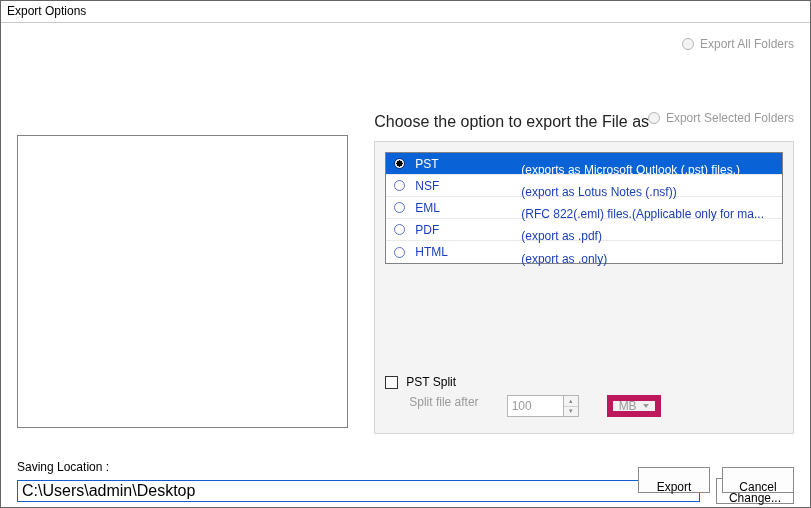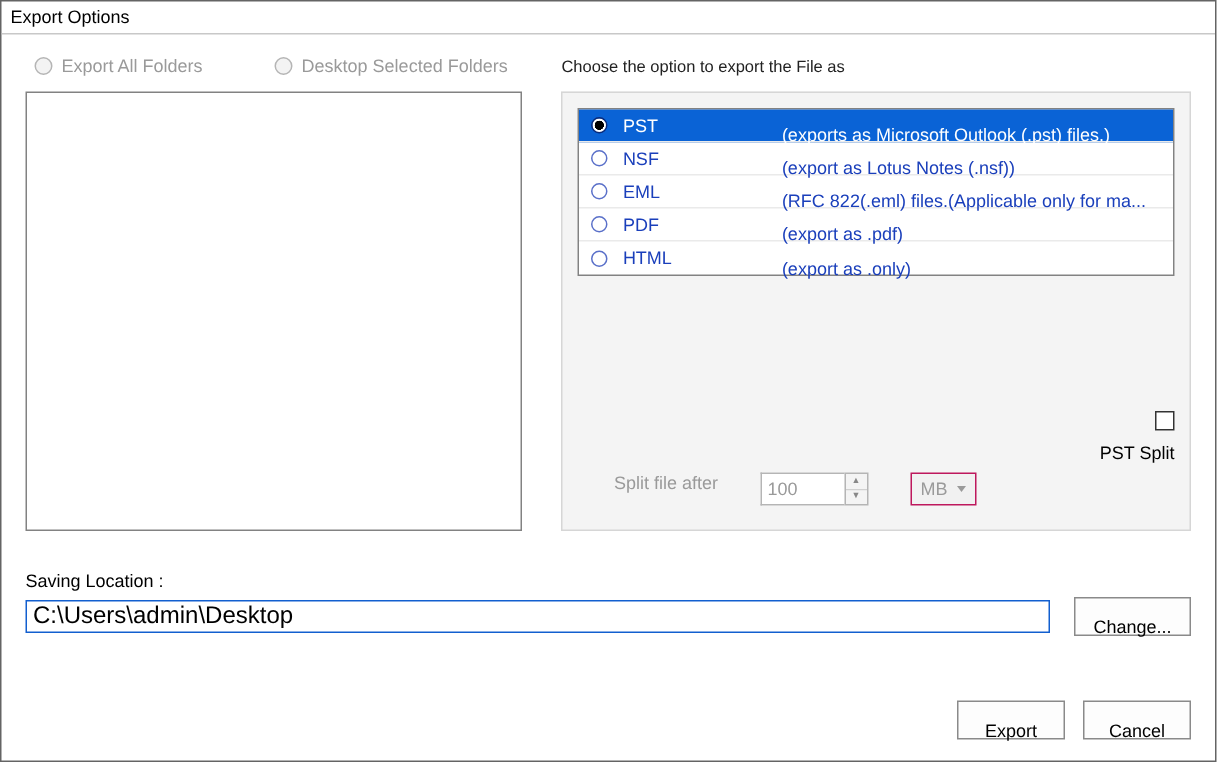--- a/index.html
+++ b/index.html
@@ -20,23 +20,24 @@
     border-bottom: 1px solid #c8c8c8;
   }
   .content {
     position: absolute;
     top: 22px; left: 0; right: 0; bottom: 0;
     padding: 12px 16px 16px 16px;
   }
   .radios-row {
     display: flex;
     align-items: flex-end;
-    gap: 48px;
+    gap: 60px;
     padding: 2px 0 10px 6px;
     color: #9a9a9a;
+    flex-direction: column;
   }
   .radio-disabled {
     display: flex; align-items: center; gap: 6px;
   }
   .radio-circle {
     width: 12px; height: 12px; border: 1px solid #b5b5b5; border-radius: 50%;
     background: #f3f3f3;
   }
   .columns {
     display: flex;
@@ -46,21 +47,21 @@
   .folder-box {
     width: 378px;
     height: 293px;
     border: 1px solid #828282;
     background: #fff;
   }
   .right-pane {
     flex: 1;
   }
   .choose-label {
-    font-size: 11px;
+    font-size: 16px;
     color: #222;
     position: relative;
     top: -22px;
     margin-bottom: -12px;
   }
   .format-group {
     border: 1px solid #d6d6d6;
     background: #f4f4f4;
     padding: 10px 10px 16px 10px;
     height: 293px;
@@ -104,24 +105,23 @@
     color: #fff;
   }
   .fmt-row.selected .rcircle {
     border-color: #092a7a;
     background: radial-gradient(circle at center, #000 0 3px, #fff 3.2px);
   }
   .pst-split {
     margin-top: auto;
   }
   .chk-row {
-    display: flex; align-items: flex-end; gap: 8px;
+    display: flex; align-items: center; gap: 8px;
     margin-bottom: 6px;
     color: #000;
-    flex-direction: column;
   }
   .chk-box {
     width: 13px; height: 13px; border: 1px solid #333; background: #fff;
   }
   .split-ctrls {
     display: flex; align-items: flex-start; gap: 28px;
     padding-left: 24px;
     color: #9a9a9a;
   }
   .spin {
@@ -141,21 +141,21 @@
     width: 16px;
   }
   .spin-btn {
     flex: 1; display:flex; align-items:center; justify-content:center;
     font-size: 6px; color:#888; background:#f4f4f4;
     border-bottom: 1px solid #d0d0d0;
   }
   .spin-btn:last-child { border-bottom:none; }
   .unit-btn {
     height: 22px;
-    border: 1px solid #be185d;
+    border: 6px solid #be185d;
     background: #f1f1f1;
     color: #9a9a9a;
     padding: 0 6px;
     display: flex; align-items:center; gap:6px;
     font-size: 12px;
   }
   .unit-btn .tri {
     width:0;height:0;border-left:3px solid transparent;border-right:3px solid transparent;border-top:4px solid #9a9a9a;
   }
   .saving-label {
@@ -200,21 +200,21 @@
 
 <div class="content">
 
   <div class="radios-row">
     <div class="radio-disabled">
       <span class="radio-circle"></span>
       <span>Export All Folders</span>
     </div>
     <div class="radio-disabled">
       <span class="radio-circle"></span>
-      <span>Desktop Selected Folders</span>
+      <span>Export Selected Folders</span>
     </div>
   </div>
 
   <div class="columns">
     <div class="folder-box"></div>
 
     <div class="right-pane">
       <div class="choose-label">Choose the option to export the File as</div>
 
       <div class="format-group">

